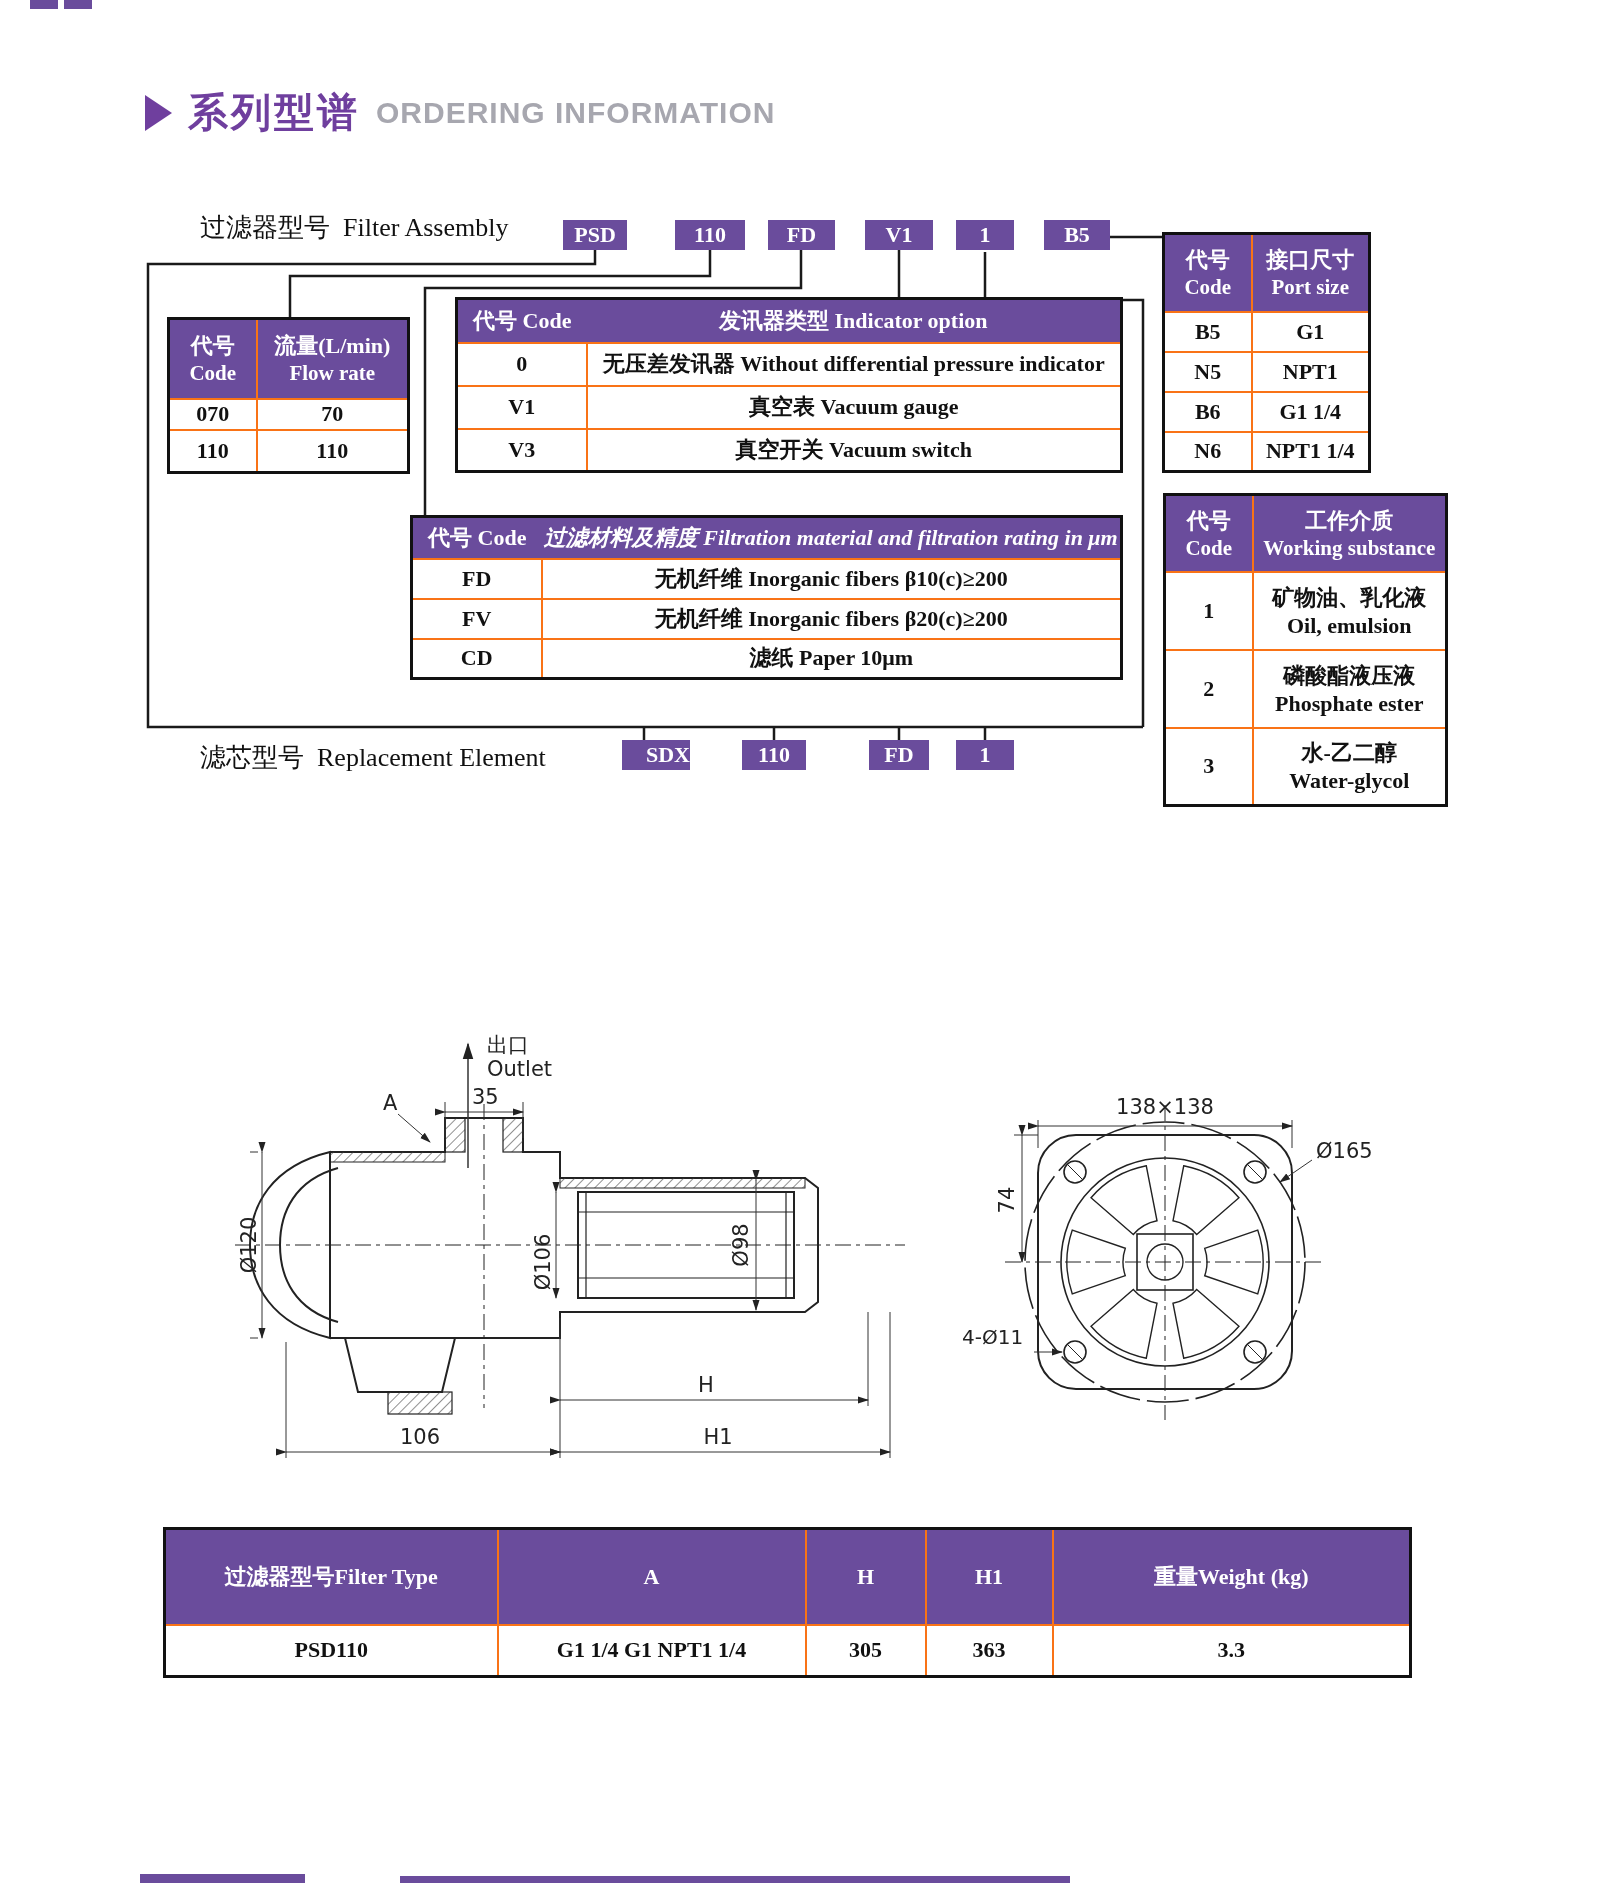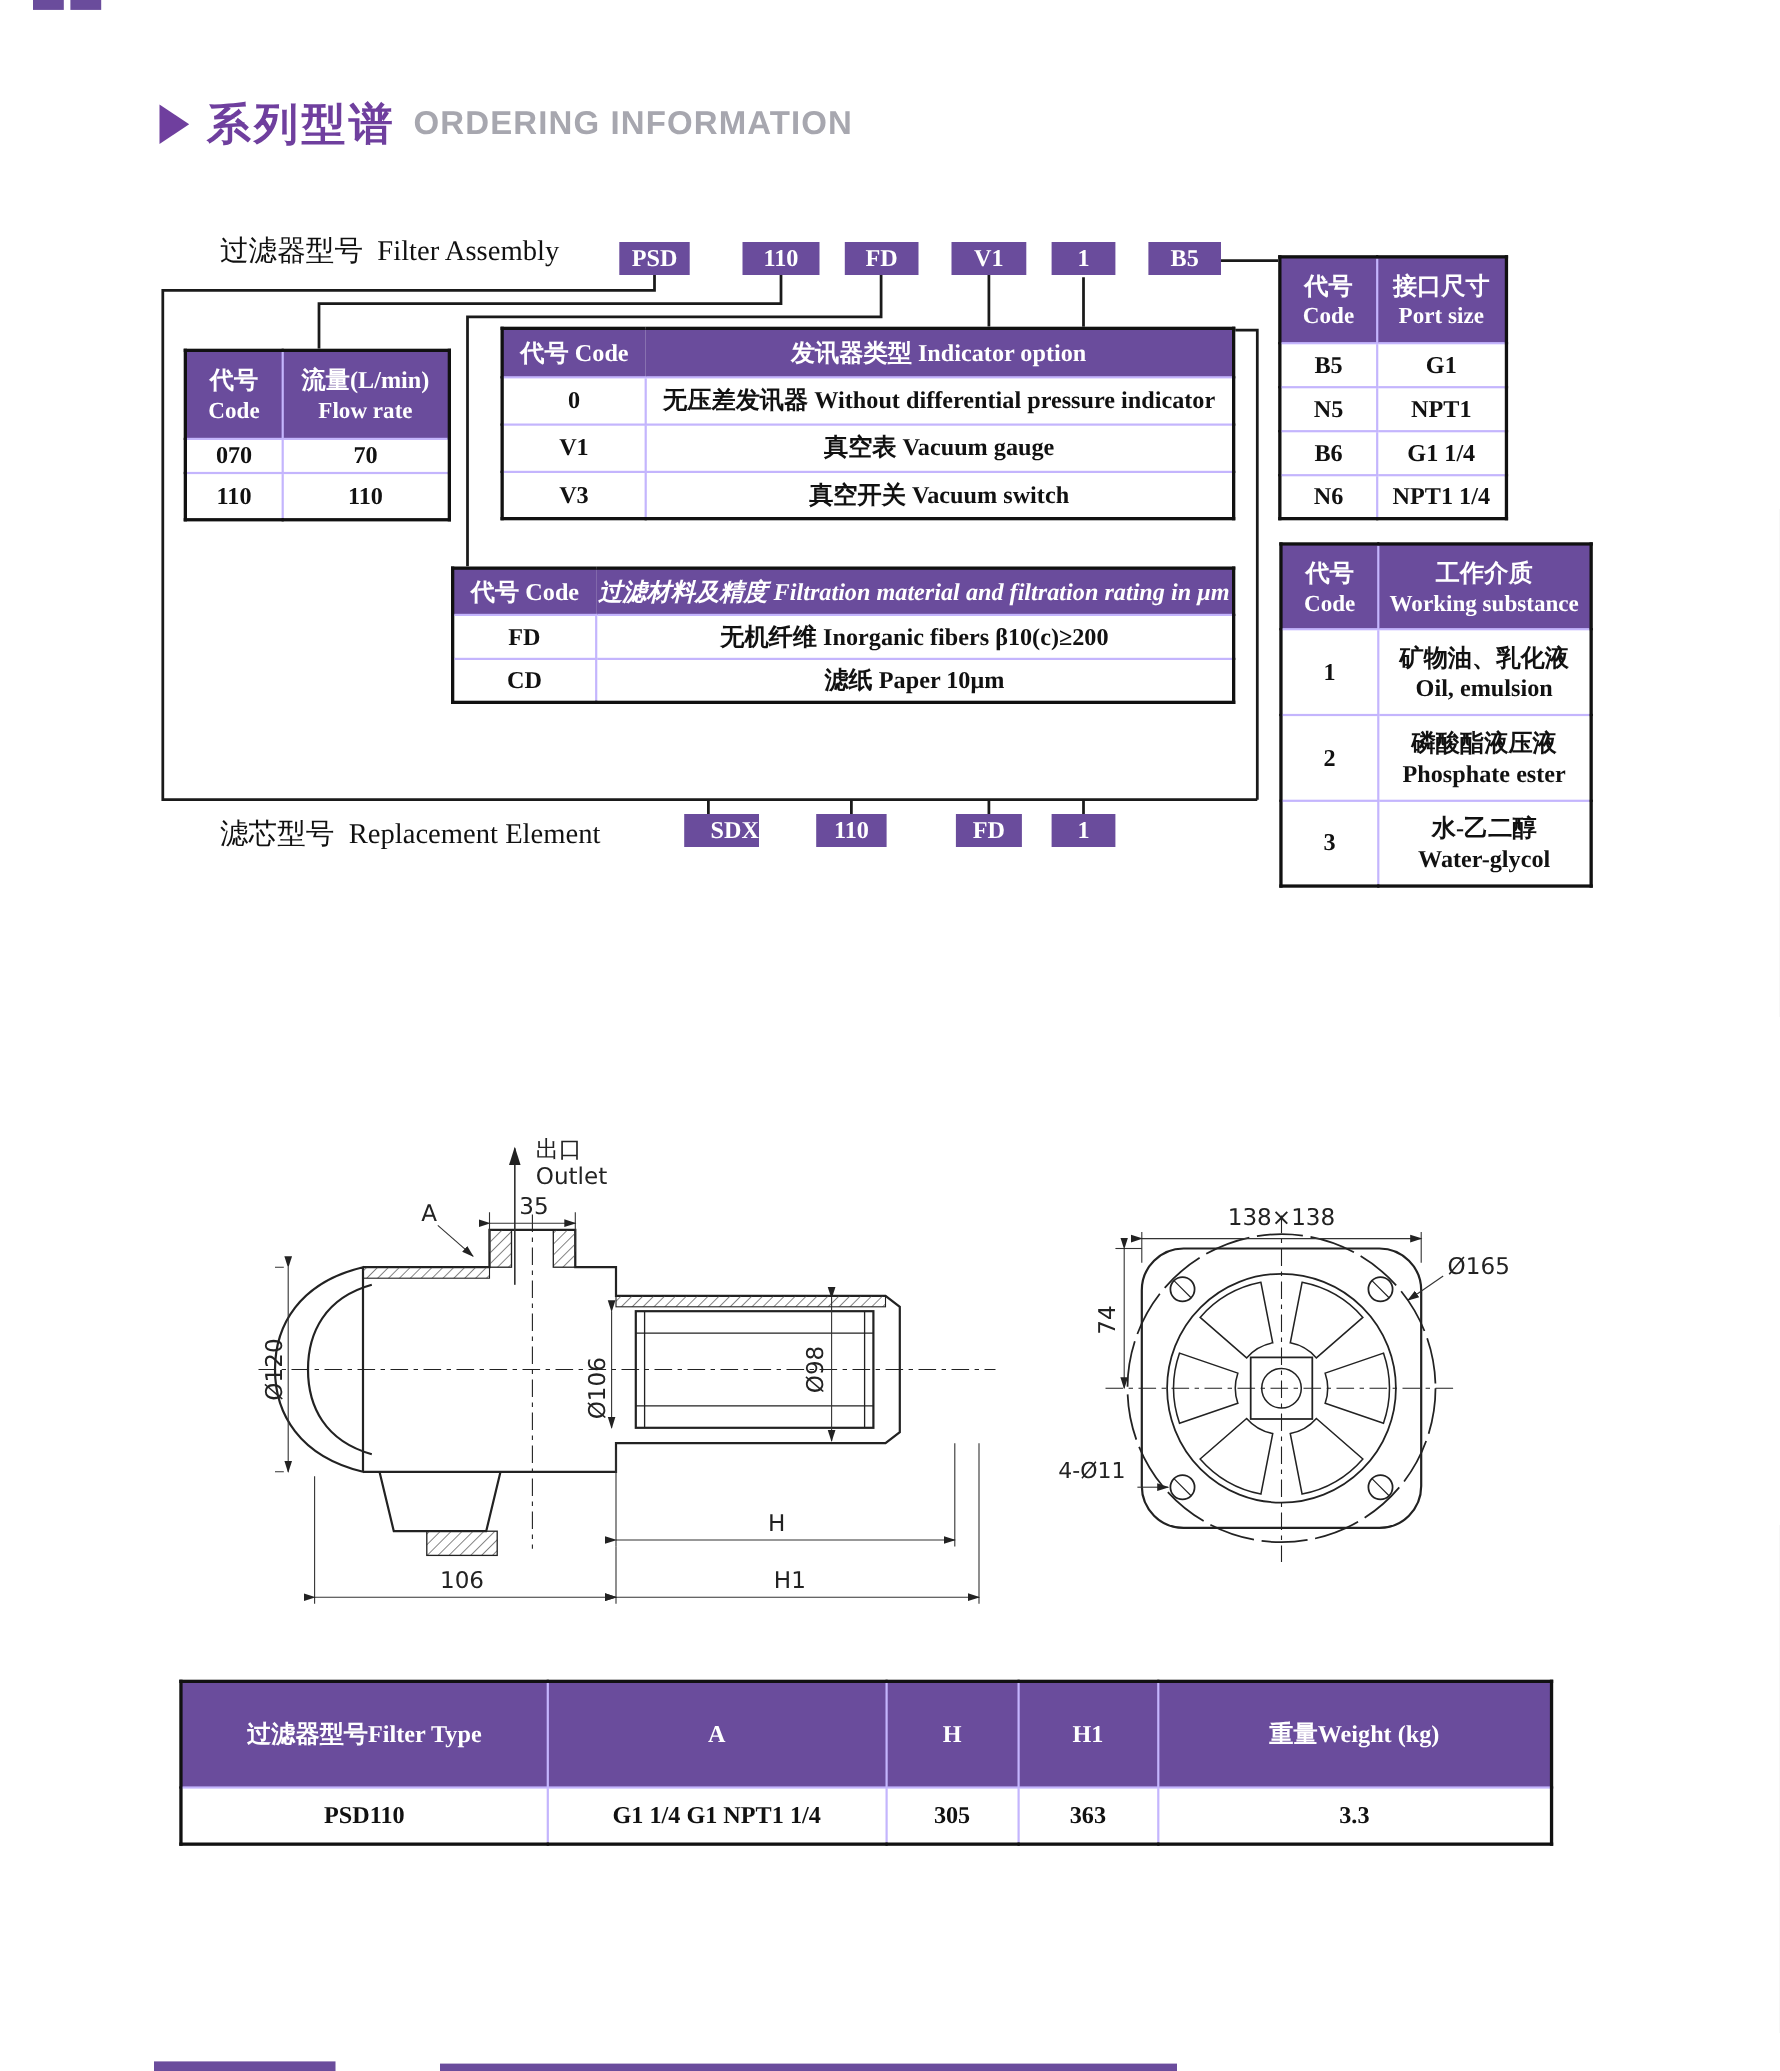--- a/index.html
+++ b/index.html
@@ -13,21 +13,21 @@
           color:#6f3f9e;letter-spacing:3px;}
   .sec-en{font-family:"Liberation Sans",sans-serif;font-weight:bold;font-size:30px;
           color:#a7a7af;margin-left:16px;letter-spacing:1px;}
   
   .codebox{position:absolute;height:30px;background:#6a4c9c;color:#fff;text-align:center;
            line-height:30px;font-weight:bold;font-size:22px;z-index:3;}
   .flowlbl{position:absolute;font-size:26px;color:#111;z-index:3;white-space:nowrap;}
   
   table.tbl{position:absolute;border-collapse:collapse;table-layout:fixed;z-index:2;background:#fff;
             border:3px solid #111;}
-  table.tbl td{border:2px solid #c4b5fd;text-align:center;vertical-align:middle;
+  table.tbl td{border:2px solid #f97316;text-align:center;vertical-align:middle;
                font-weight:bold;font-size:22px;color:#111;padding:0;}
   table.tbl tr.hd td{background:#6a4c9c;color:#fff;}
   table.tbl tr.hd td .l2{font-size:21px;}
   td.desc-left{text-align:left;padding-left:28px;font-size:21px;}
   tr.hd td.no-r{border-right:none;}
   tr.hd td.no-l{border-left:none;}
   
   svg.wires{position:absolute;left:0;top:0;z-index:1;pointer-events:none;}
   svg.draw{position:absolute;z-index:1;}
   .deco{position:absolute;background:#6a4c9c;}
@@ -169,20 +169,24 @@
         <col style="width:580px;">
       </colgroup>
     <tbody>
         <tr class="hd" style="height:42px;">
       <td class="no-r">代号 Code</td>
       <td class="no-l" style="font-size:22px;font-style:italic;">过滤材料及精度  Filtration material and filtration rating in μm</td>
     </tr>
     <tr style="height:40px;">
       <td>FD</td>
       <td class="desc-left">无机纤维 Inorganic fibers β10(c)≥200</td>
+    </tr>
+    <tr style="height:40px;">
+      <td>FV</td>
+      <td class="desc-left">无机纤维 Inorganic fibers β20(c)≥200</td>
     </tr>
     <tr style="height:40px;">
       <td>CD</td>
       <td class="desc-left">滤纸  Paper 10μm</td>
     </tr>
   </tbody>
     </table>
 
   <table class="tbl" style="left:1163px;top:493px;width:282px;">
     <colgroup>

